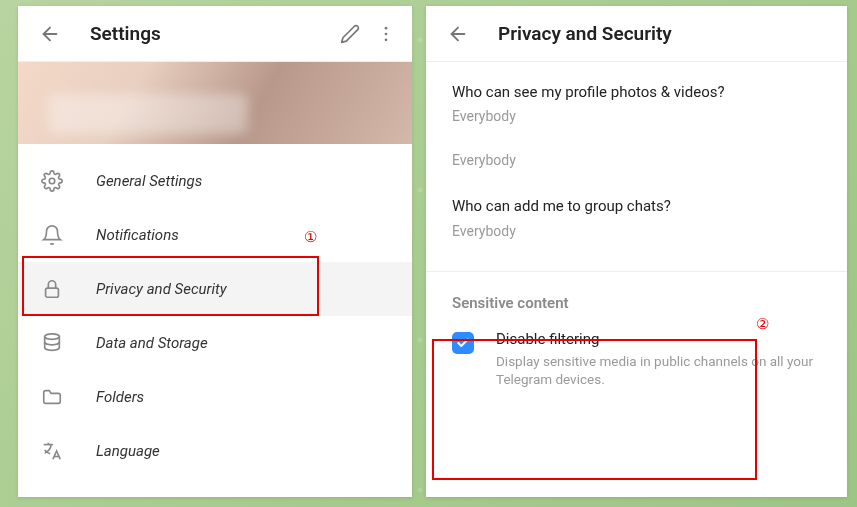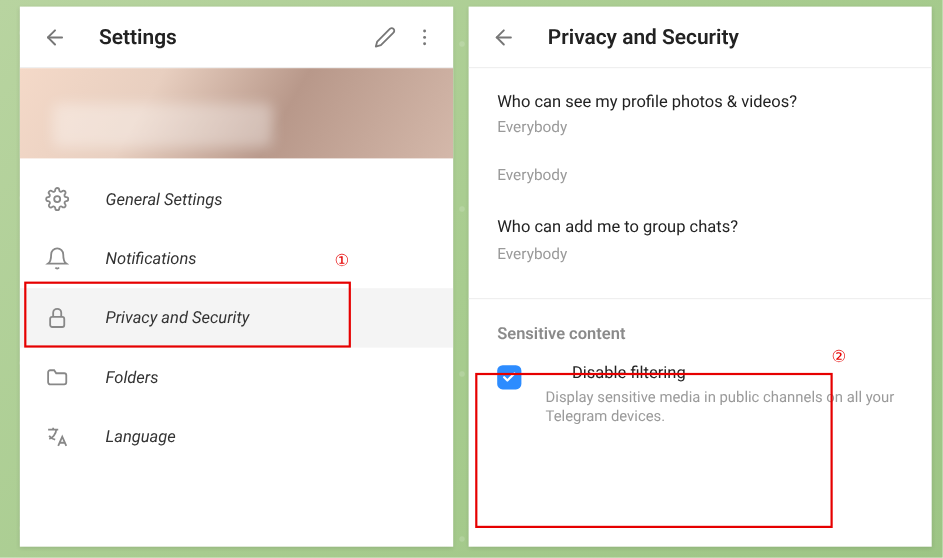--- a/index.html
+++ b/index.html
@@ -115,21 +115,21 @@
     gap: 22px;
   }
   .checkbox {
     width: 22px; height: 22px;
     border-radius: 5px;
     background: #2d8cff;
     display: flex; align-items: center; justify-content: center;
     flex-shrink: 0;
     margin-top: 2px;
   }
-  .check-text .ct-title { font-size: 15px; color: #222; margin-bottom: 4px; margin-left: 24px; }
+  .check-text .ct-title { font-size: 15px; color: #222; margin-bottom: 4px; }
   .check-text .ct-desc { font-size: 13.5px; color: #9a9a9a; line-height: 1.35; }
   .anno {
     position: absolute;
     border: 2px solid #e60000;
     pointer-events: none;
   }
   .anno-num {
     position: absolute;
     color: #e60000;
     font-size: 15px;
@@ -187,20 +187,30 @@
         <span>Notifications</span>
       </div>
       <div class="menu-item active">
         <span class="mi-icon">
             <svg width="22" height="22" viewBox="0 0 24 24" fill="none" stroke="currentColor" stroke-width="1.8">
               <rect x="5" y="11" width="14" height="10" rx="2"></rect>
               <path d="M8 11V7a4 4 0 0 1 8 0v4"></path>
             </svg>
           </span>
         <span>Privacy and Security</span>
+      </div>
+      <div class="menu-item">
+        <span class="mi-icon">
+            <svg width="22" height="22" viewBox="0 0 24 24" fill="none" stroke="currentColor" stroke-width="1.8">
+              <ellipse cx="12" cy="5" rx="8" ry="3"></ellipse>
+              <path d="M4 5v6c0 1.66 3.58 3 8 3s8-1.34 8-3V5"></path>
+              <path d="M4 11v6c0 1.66 3.58 3 8 3s8-1.34 8-3v-6"></path>
+            </svg>
+          </span>
+        <span>Data and Storage</span>
       </div>
       <div class="menu-item">
         <span class="mi-icon">
             <svg width="22" height="22" viewBox="0 0 24 24" fill="none" stroke="currentColor" stroke-width="1.8">
               <path d="M3 7a2 2 0 0 1 2-2h4l2 3h8a2 2 0 0 1 2 2v7a2 2 0 0 1-2 2H5a2 2 0 0 1-2-2V7z"></path>
             </svg>
           </span>
         <span>Folders</span>
       </div>
       <div class="menu-item">

